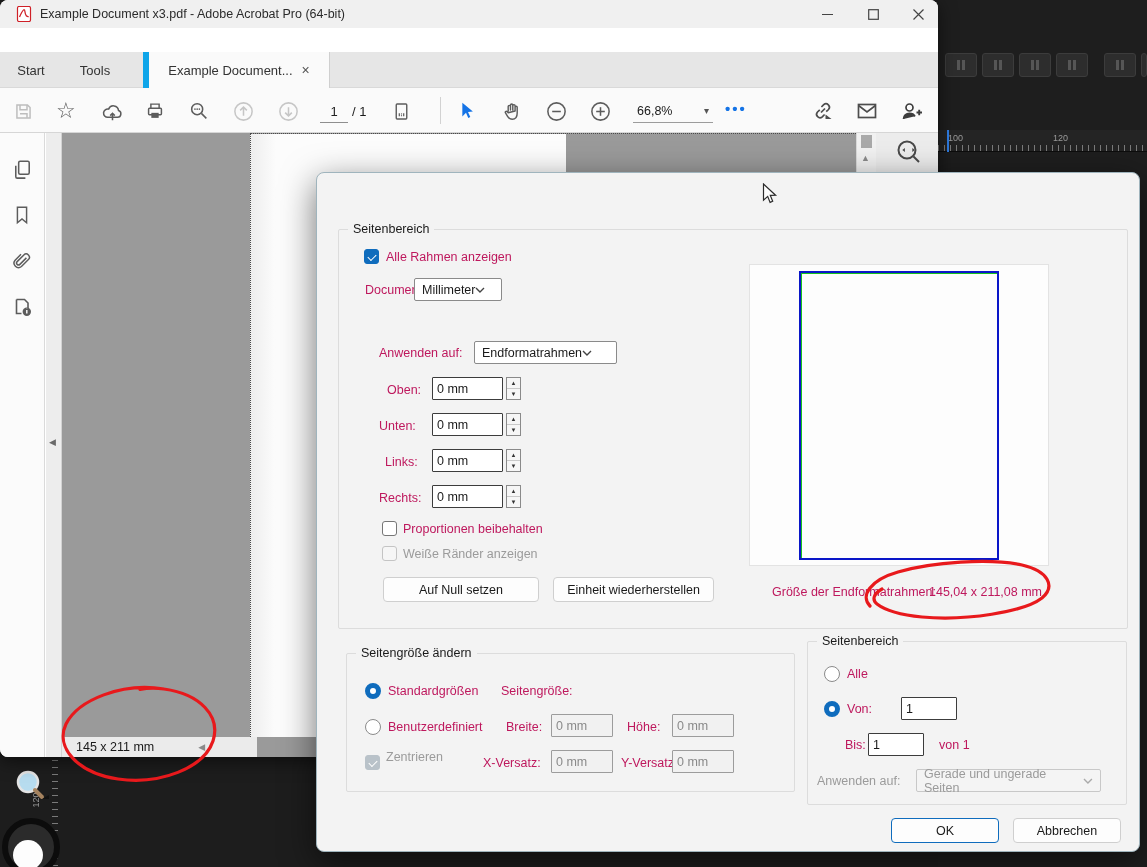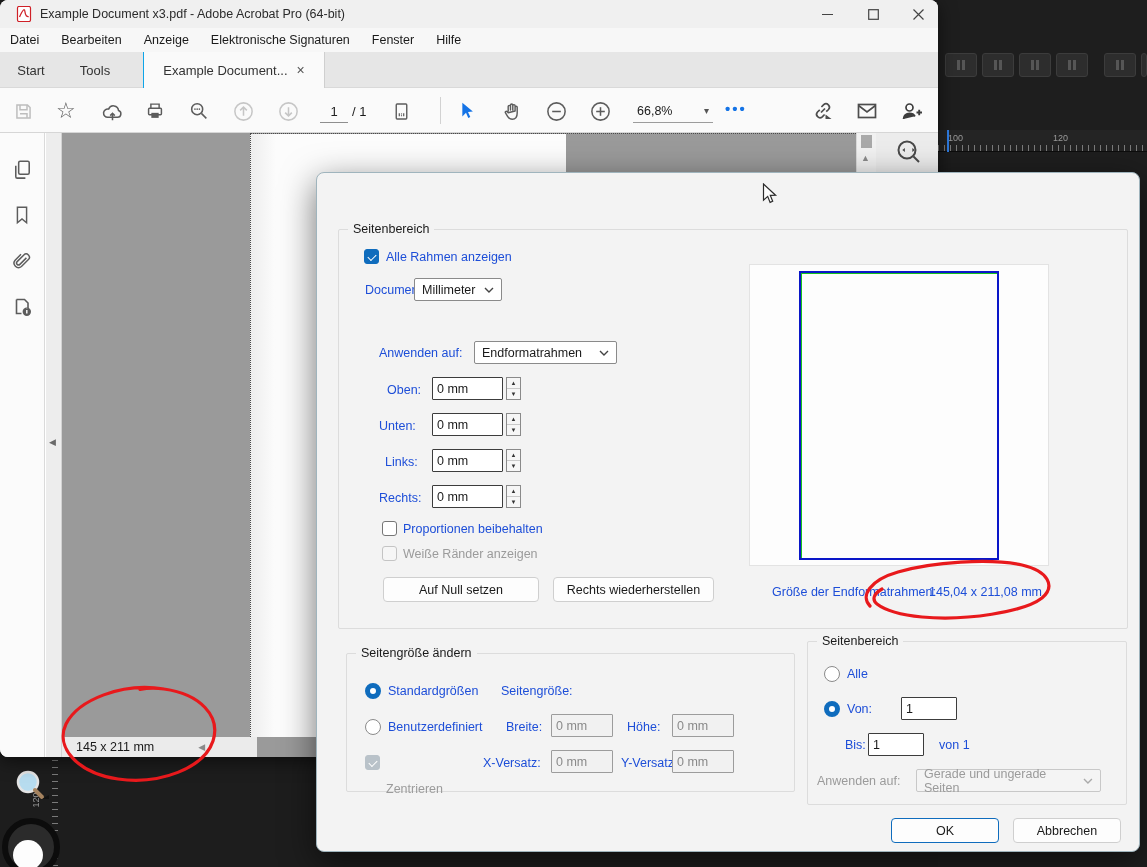--- a/index.html
+++ b/index.html
@@ -33,38 +33,38 @@
   #vscroll{left:856px;top:133px;width:20px;height:39px;background:#f1f1f1;border-left:1px solid #d9d9d9;box-sizing:border-box}
   #zoomer-well{left:876px;top:133px;width:62px;height:39px;background:#ececec}
   #statusbar{left:62px;top:737px;width:195px;height:20px;background:#ebebeb;display:flex;align-items:center}
 
   
   #dialog{left:316px;top:172px;width:824px;height:680px;background:#f3f3f3;border-radius:8px;
           box-shadow:0 10px 34px rgba(0,0,0,.55);border:1px solid #9fb4bd;box-sizing:border-box;overflow:hidden}
   #dlg-titlebar{left:0;top:0;width:100%;height:32px;background:#ecf4f9;display:flex;align-items:center;justify-content:space-between;padding:0 12px;box-sizing:border-box}
   .grp{position:absolute;border:1px solid #dcdcdc;border-radius:2px}
   .glabel{position:absolute;top:-8px;left:9px;background:#f3f3f3;padding:0 5px;font-size:12.5px;color:#1a1a1a;white-space:nowrap}
-  .combo{position:absolute;background:#fff;border:1px solid #8a8a8a;border-radius:2px;display:flex;align-items:center;justify-content:space-between;padding:0 7px;font-size:12.5px;color:#1a1a1a;box-sizing:border-box}
+  .combo{position:absolute;background:#fff;border:1px solid #8a8a8a;border-radius:2px;display:flex;align-items:center;justify-content:flex-start;padding:0 7px;font-size:12.5px;color:#1a1a1a;box-sizing:border-box}
   .combo.disabled{background:#f4f4f4;border-color:#c8c8c8;color:#9b9b9b}
   .inp{position:absolute;background:#fff;border:1.5px solid #3c3c3c;border-radius:1px;font-size:12.5px;color:#1a1a1a;padding:0 4px;box-sizing:border-box;font-family:"Liberation Sans",sans-serif}
   .inp.disabled{background:#f1f1f1;border:1px solid #9c9c9c;color:#8a8a8a}
   .spin{position:absolute;width:15px;height:23px;border:1px solid #8a8a8a;background:#f6f6f6;box-sizing:border-box;display:flex;flex-direction:column}
   .spin span{flex:1;display:flex;align-items:center;justify-content:center;font-size:6px;color:#333;line-height:1}
   .spin span:first-child{border-bottom:1px solid #c9c9c9}
   .cb{position:absolute;width:15px;height:15px;border:1px solid #767676;border-radius:3px;background:#fff;box-sizing:border-box}
   .cb.checked{background:#0f6cbd;border-color:#0f6cbd}
   .cb.checked::after{content:"";position:absolute;left:3px;top:3.5px;width:7px;height:4px;border-left:1.8px solid #fff;border-bottom:1.8px solid #fff;transform:rotate(-45deg)}
   .cb.discheck{background:#b9c2c9;border-color:#b9c2c9}
   .cb.discheck::after{content:"";position:absolute;left:3px;top:3.5px;width:7px;height:4px;border-left:1.8px solid #fff;border-bottom:1.8px solid #fff;transform:rotate(-45deg)}
   .cb.disabled{border-color:#c4c4c4;background:#f6f6f6}
   .rad{position:absolute;width:16px;height:16px;border:1px solid #8a8a8a;border-radius:50%;background:#fff;box-sizing:border-box}
   .rad.sel{border:5px solid #0f6cbd}
   .btn{position:absolute;background:#fdfdfd;border:1px solid #cfcfcf;border-radius:4px;font-size:12.5px;color:#1a1a1a;display:flex;align-items:center;justify-content:center;box-sizing:border-box}
   .btn.primary{border:1px solid #0f6cbd}
-  .lbl{position:absolute;font-size:12.5px;color:#1d4ed8;white-space:nowrap}
+  .lbl{position:absolute;font-size:12.5px;color:#be185d;white-space:nowrap}
   .lbl.dis{color:#9b9b9b}
 
   
   .darkbtn{position:absolute;top:53px;height:24px;background:#2d2d2d;border:1px solid #3c3c3c;border-radius:3px;box-sizing:border-box;display:flex;align-items:center;justify-content:center;gap:2px}
   .darkbtn i{display:block;width:3px;height:10px;background:#565656}
   #hruler{left:938px;top:130px;width:209px;height:22px;background:#242424;border-bottom:1px solid #0d0d0d;box-sizing:border-box}
   #hruler .ticks{position:absolute;left:0;bottom:0;width:100%;height:6px;
      background:repeating-linear-gradient(to right,#7a7a7a 0 1px,transparent 1px 6px)}
   .rlabel{position:absolute;font-size:9px;color:#9a9a9a}
   #vruler-ticks{left:52px;top:760px;width:6px;height:107px;
@@ -136,37 +136,29 @@
           <rect x="0.7" y="0.7" width="9.6" height="9.6" fill="none" stroke="#444" stroke-width="1.2"></rect>
         </svg>
     </div>
     <div class="winbtn" style="left:901px">
       <svg width="11" height="11" viewBox="0 0 11 11">
           <path d="M0.5 0.5 L10.5 10.5 M10.5 0.5 L0.5 10.5" stroke="#444" stroke-width="1.2"></path>
         </svg>
     </div>
   </div>
 
-  <div id="menubar" class="abs">
-    <span class="menu-item">Datei</span>
-    <span class="menu-item">Bearbeiten</span>
-    <span class="menu-item">Anzeige</span>
-    <span class="menu-item">Elektronische Signaturen</span>
-    <span class="menu-item">Fenster</span>
-    <span class="menu-item">Hilfe</span>
-  </div>
 
   <div id="tabbar" class="abs">
     <div class="tab" style="left:0;width:62px">
         <span>Start</span>
       </div>
     <div class="tab" style="left:62px;width:66px">
         <span>Tools</span>
       </div>
-    <div class="tab" style="left:143px;width:180px;background:#fafafa;border-left:1px solid #0ea5e9;border-right:1px solid #cfcfcf;gap:9px">
+    <div class="tab" style="left:143px;width:180px;background:#fafafa;border-left:6px solid #0ea5e9;border-right:1px solid #cfcfcf;gap:9px">
       <span>Example Document...</span>
       <span style="font-size:14px;color:#555">×</span>
     </div>
 
     <div class="abs" style="left:778px;top:58px;width:21px;height:21px;border:1.6px solid #555;border-radius:50%;display:flex;align-items:center;justify-content:center;box-sizing:border-box;font-size:12px;color:#555;font-weight:bold">
       <span>?</span>
     </div>
     <svg class="abs" style="left:820px;top:56px" width="24" height="24" viewBox="0 0 24 24" fill="none" stroke="#4d4d4d" stroke-width="1.6">
       <path d="M12 4c-3.2 0-4.6 2.2-4.6 5.2V13l-1.9 3.2h13L16.6 13V9.2C16.6 6.2 15.2 4 12 4z" fill="#4d4d4d"></path>
       <path d="M10.3 18.5a1.8 1.8 0 0 0 3.4 0"></path>
@@ -402,21 +394,21 @@
 
   <div class="cb" style="left:65px;top:348px"></div>
   <span class="lbl" style="left:86px;top:349px">Proportionen beibehalten</span>
   <div class="cb disabled" style="left:65px;top:373px"></div>
   <span class="lbl dis" style="left:86px;top:374px">Weiße Ränder anzeigen</span>
 
   <div class="btn" style="left:66px;top:404px;width:156px;height:25px">
     <span>Auf Null setzen</span>
   </div>
   <div class="btn" style="left:236px;top:404px;width:161px;height:25px">
-    <span>Rechts wiederherstellen</span>
+    <span>Einheit wiederherstellen</span>
   </div>
 
   <div class="abs" style="left:432px;top:91px;width:300px;height:302px;background:#fdfdfd;border:1px solid #e3e3e3;box-sizing:border-box">
     <div class="abs" style="left:49px;top:6px;width:200px;height:289px;border:2px solid #0a16c8;box-sizing:border-box">
       <div class="abs" style="left:0;top:0;width:100%;height:1px;background:#17c11c"></div>
       <div class="abs" style="left:0;top:0;width:1px;height:100%;background:#17c11c"></div>
     </div>
   </div>
   <span class="lbl" style="left:455px;top:412px">Größe der Endformatrahmen:</span>
   <span class="lbl" style="left:612px;top:412px">145,04 x 211,08 mm</span>
@@ -429,21 +421,21 @@
   <span class="lbl" style="left:184px;top:511px">Seitengröße:</span>
 
   <div class="rad" style="left:48px;top:546px"></div>
   <span class="lbl" style="left:71px;top:547px">Benutzerdefiniert</span>
   <span class="lbl" style="left:189px;top:547px">Breite:</span>
   <input class="inp disabled" style="left: 234px; top: 541px; width: 62px; height: 23px;" value="0 mm">
   <span class="lbl" style="left:310px;top:547px">Höhe:</span>
   <input class="inp disabled" style="left: 355px; top: 541px; width: 62px; height: 23px;" value="0 mm">
 
   <div class="cb discheck" style="left:48px;top:582px"></div>
-  <span class="lbl dis" style="left:69px;top:609px">Zentrieren</span>
+  <span class="lbl dis" style="left:69px;top:577px">Zentrieren</span>
   <span class="lbl" style="left:166px;top:583px">X-Versatz:</span>
   <input class="inp disabled" style="left: 234px; top: 577px; width: 62px; height: 23px;" value="0 mm">
   <span class="lbl" style="left:304px;top:583px">Y-Versatz:</span>
   <input class="inp disabled" style="left: 355px; top: 577px; width: 62px; height: 23px;" value="0 mm">
 
   <div class="grp" style="left:490px;top:468px;width:318px;height:162px">
     <span class="glabel">Seitenbereich</span>
   </div>
   <div class="rad" style="left:507px;top:493px"></div>
   <span class="lbl" style="left:530px;top:494px">Alle</span>

